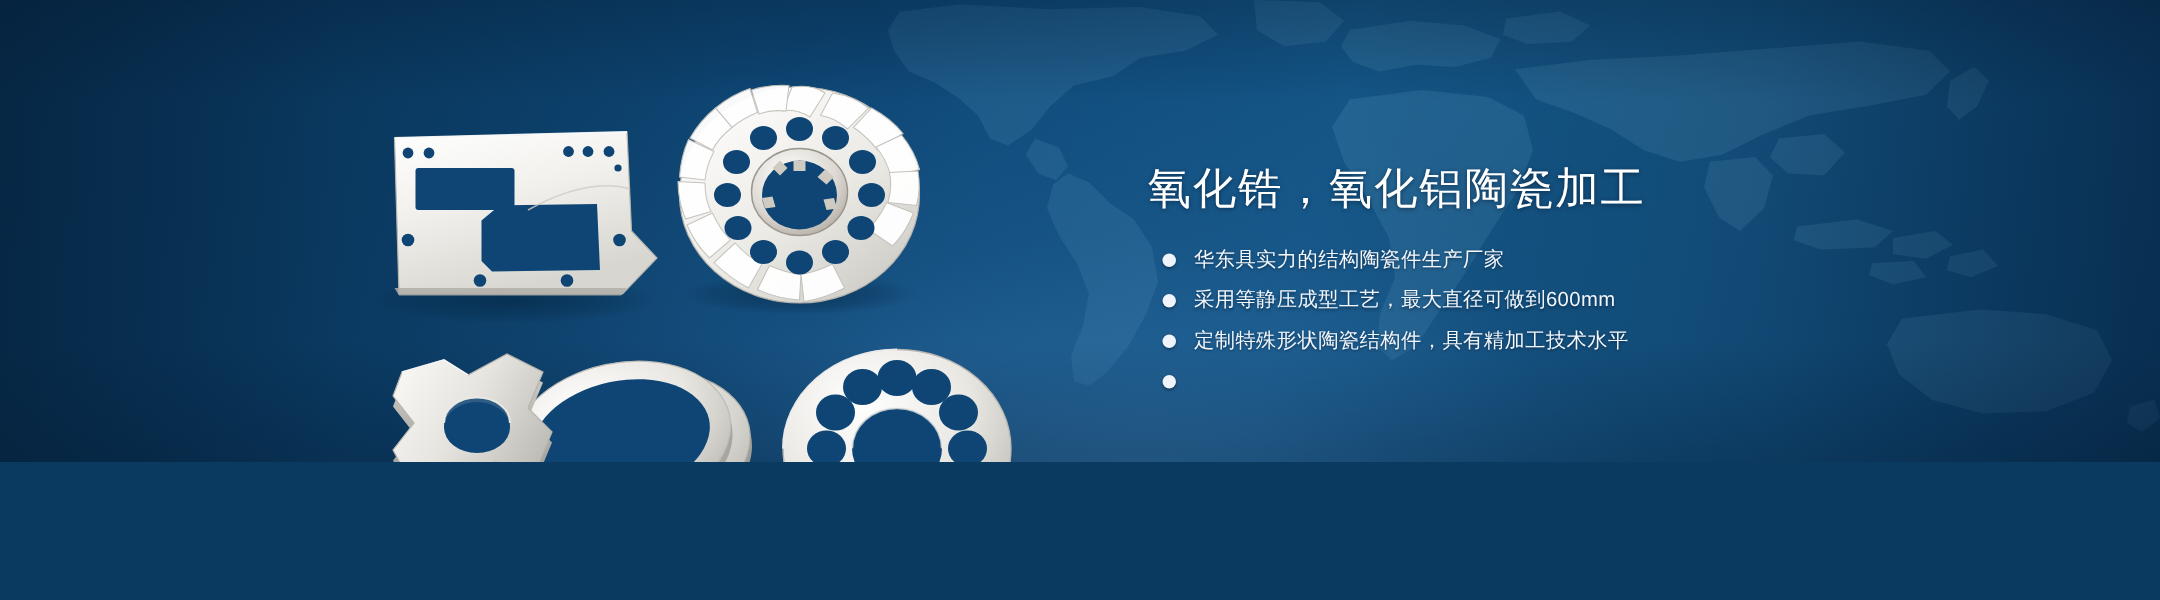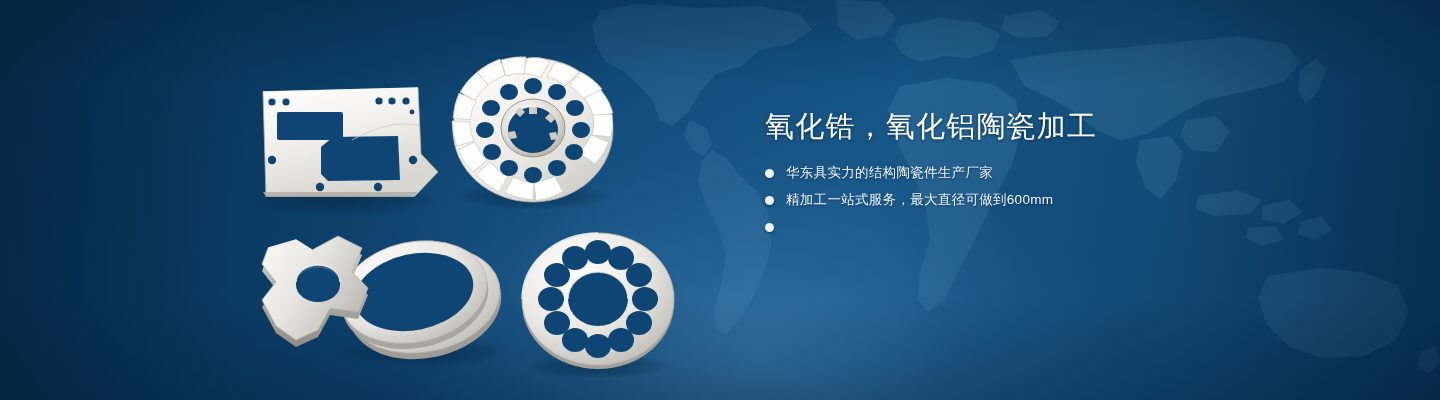--- a/index.html
+++ b/index.html
@@ -7,21 +7,21 @@
     padding: 0;
     background: #0a3a60;
   }
   body {
     font-family: "Liberation Sans", "DejaVu Sans", sans-serif;
   }
 
   .banner {
     position: relative;
     width: 1440px;
-    height: 400px;
+    height: 308px;
     overflow: hidden;
     background: #0c4270;
   }
 
   
   .bg-base {
     position: absolute;
     inset: 0;
     background: linear-gradient(105deg,
         #093559 0%,
@@ -82,21 +82,21 @@
     font-size: 29px;
     font-weight: normal;
     letter-spacing: 1.2px;
     line-height: 44px;
     margin: 0 0 14px 0;
     text-shadow: 0 1px 3px rgba(0,16,34,0.55);
     white-space: nowrap;
   }
   .bullets {
     list-style: none;
-    margin: 0;
+    margin: 10px;
     padding: 0;
   }
   .bullet {
     display: flex;
     align-items: center;
     height: 22px;
     margin-bottom: 5px;
   }
   .bullet-dot {
     flex: 0 0 auto;
@@ -337,21 +337,25 @@
   <div class="textcol">
     <h1 class="headline">氧化锆，氧化铝陶瓷加工</h1>
 
     <ul class="bullets">
       <li class="bullet">
         <span class="bullet-dot"></span>
         <span class="bullet-text">华东具实力的结构陶瓷件生产厂家</span>
       </li>
       <li class="bullet">
         <span class="bullet-dot"></span>
-        <span class="bullet-text">精加工一站式服务，最大直径可做到600mm</span>
+        <span class="bullet-text">采用等静压成型工艺，最大直径可做到600mm</span>
+      </li>
+      <li class="bullet">
+        <span class="bullet-dot"></span>
+        <span class="bullet-text">定制特殊形状陶瓷结构件，具有精加工技术水平</span>
       </li>
       <li class="bullet">
         <span class="bullet-dot"></span>
       </li>
     </ul>
   </div>
 
 </div>
 
 </body></html>

